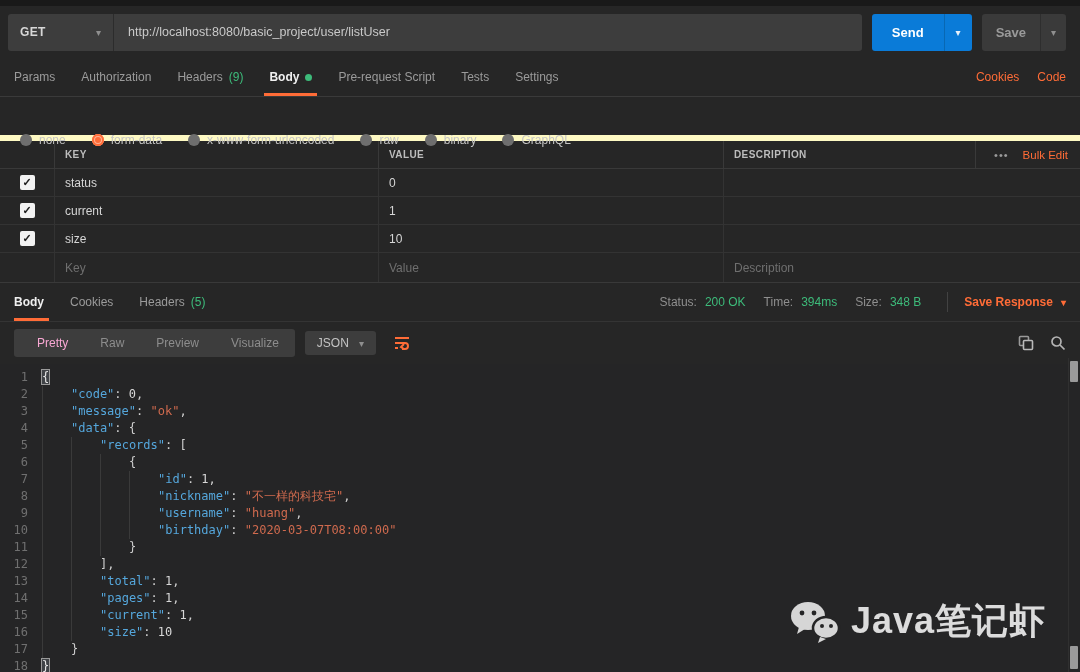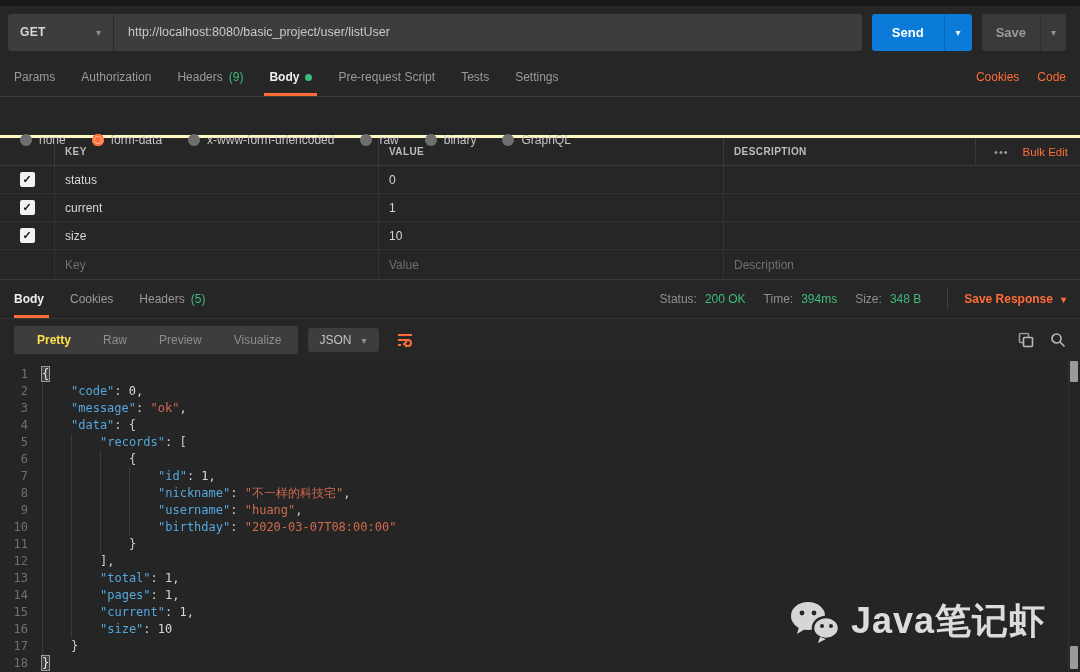--- a/index.html
+++ b/index.html
@@ -43,21 +43,21 @@
   .tabs-right { margin-left:auto; display:flex; align-items:center; gap:18px; }
   .link-orange { color:#ff6c37; cursor:pointer; }
 
   
   .type-row { height:38px; display:flex; align-items:center; gap:26px; padding:0 20px; }
   .radio-opt { display:flex; align-items:center; gap:7px; color:#c4c4c4; cursor:pointer;margin-top:48px; }
   .radio { width:12px; height:12px; border-radius:50%; background:#6e6e6e; }
   .radio.sel { background:#ff6c37; box-shadow:inset 0 0 0 2px #ff6c37, inset 0 0 0 3px #ffb294; }
 
   
-  .kv-table { border-top:3px solid #fef9c3; }
+  .kv-table { border-top:6px solid #fef9c3; }
   .kv-head { display:grid; grid-template-columns:54px 324px 345px 252px 105px; height:28px;
     border-bottom:1px solid #393939; align-items:center; }
   .kv-head .hcell { font-size:10px; font-weight:bold; letter-spacing:.4px; color:#bdbdbd;
     padding:0 10px; height:100%; display:flex; align-items:center; border-left:1px solid #393939; }
   .kv-head .hcell:first-child { border-left:none; }
   .kv-head .actions { display:flex; align-items:center; justify-content:flex-end; gap:14px;
     padding:0 12px; height:100%; border-left:1px solid #393939; }
   .more-dots { color:#9a9a9a; letter-spacing:1px; font-size:11px; cursor:pointer; }
   .bulk-edit { color:#ff6c37; font-size:11.5px; cursor:pointer; }
   .kv-row { display:grid; grid-template-columns:54px 324px 345px 357px; height:28px;
@@ -76,21 +76,21 @@
   .meta-label { color:#8f8f8f; }
   .meta-val { color:#3dbb7a; margin-right:10px; }
   .meta-divider { width:1px; height:20px; background:#424242; margin:0 8px; }
   .save-response { color:#ff6c37; font-weight:bold; display:flex; gap:8px; align-items:center; cursor:pointer; }
   .save-response .caret { color:#ff6c37; }
 
   
   .resp-toolbar { height:42px; display:flex; align-items:center; padding:0 14px; gap:10px; }
   .seg-group { display:flex; background:#3d3d3d; border-radius:3px; height:28px; overflow:hidden; }
   .seg { padding:0 16px; display:flex; align-items:center; color:#8d8d8d; cursor:pointer; }
-  .seg.active { color:#fde047; font-weight:bold;padding-left:23px; }
+  .seg.active { color:#f9a8d4; font-weight:normal;padding-left:23px; }
   .fmt-select { height:24px; background:#3d3d3d; border-radius:3px; display:flex; align-items:center;
     gap:10px; padding:0 12px; color:#c4c4c4; cursor:pointer; }
   .wrap-btn { height:28px; width:32px; display:flex; align-items:center; justify-content:center; cursor:pointer; }
   .toolbar-right { margin-left:auto; display:flex; align-items:center; gap:16px; }
   .icon-btn { cursor:pointer; display:flex; align-items:center; }
 
   
   .code-area { position:relative; height:314px; background:#252526; padding-top:5px; overflow:hidden; }
   .cl { display:flex; height:17px; line-height:17px; font-family:"DejaVu Sans Mono", monospace; font-size:12px; white-space:pre; }
   .ln { width:42px; text-align:right; padding-right:14px; color:#707070; flex:none; user-select:none; }

